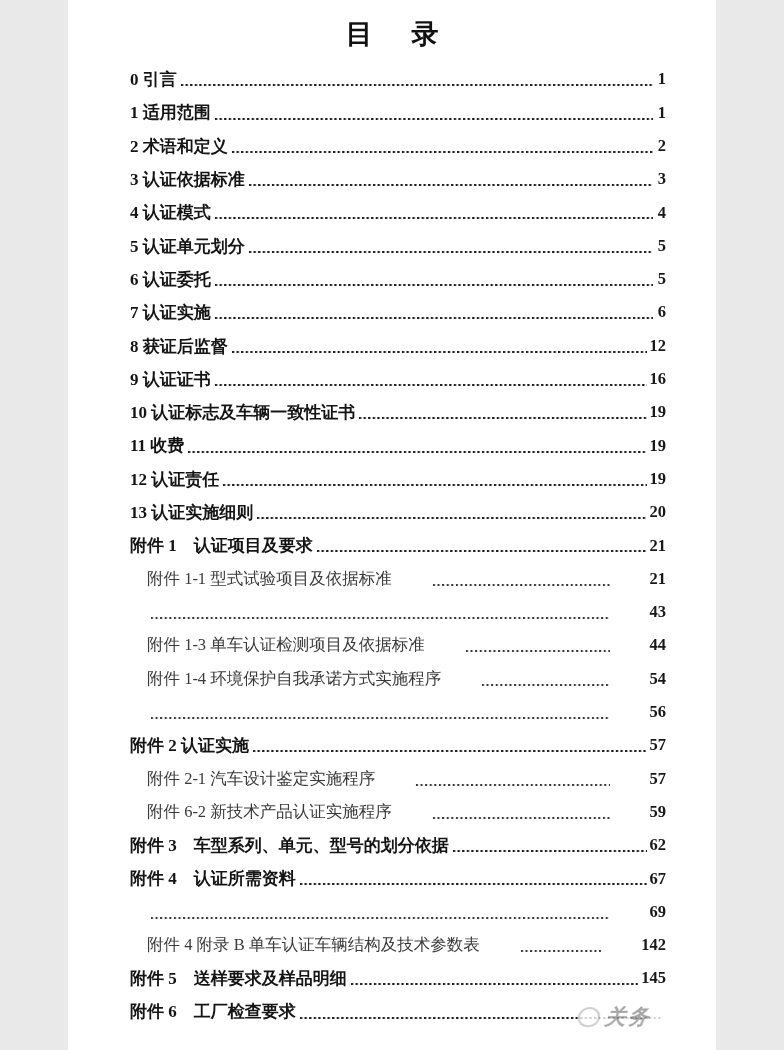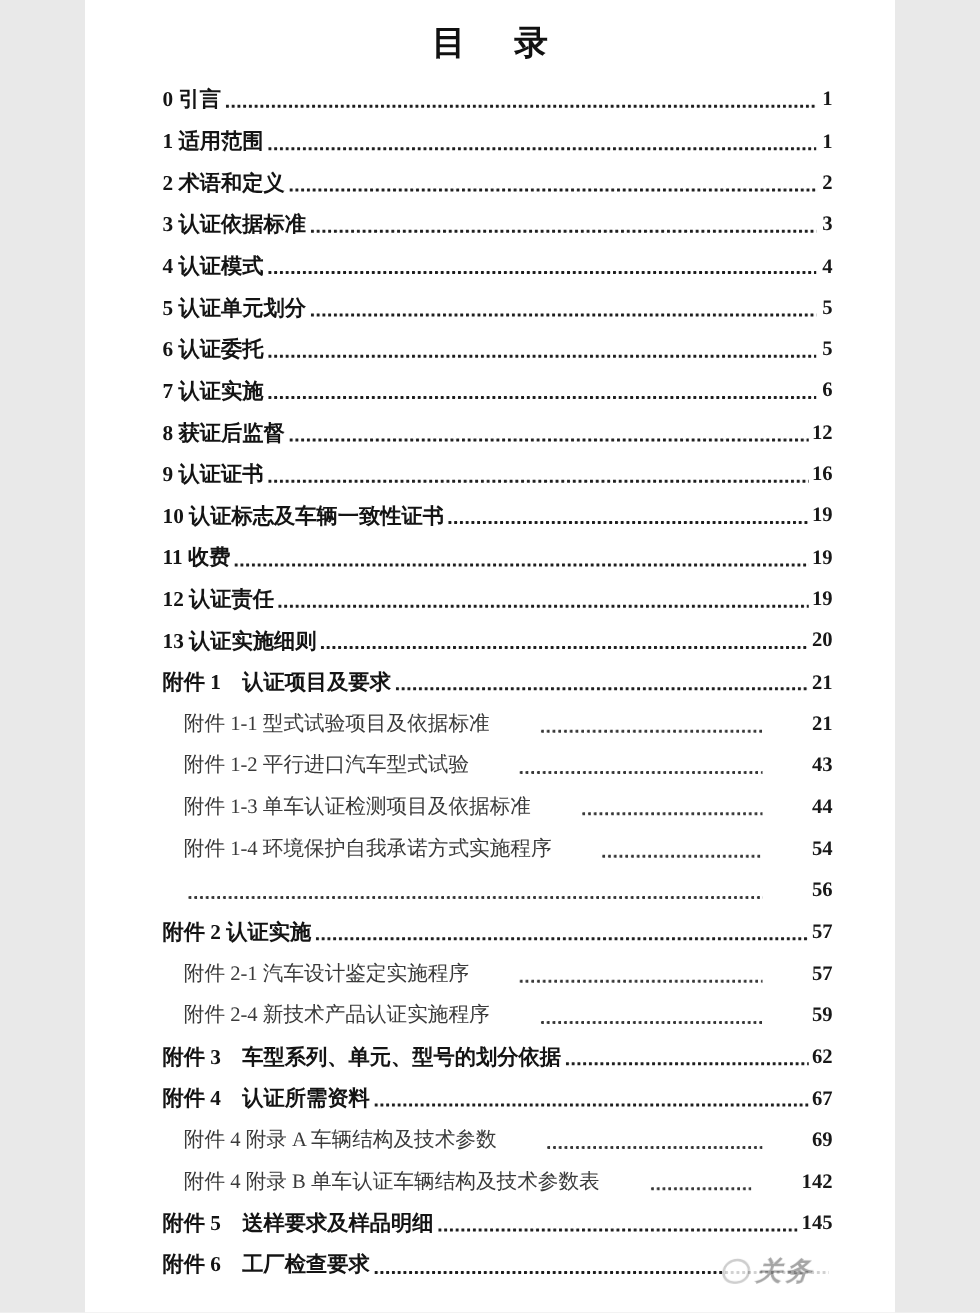--- a/index.html
+++ b/index.html
@@ -206,21 +206,20 @@
     <span class="pagenum">21</span>
   </div>
 
   <div class="row sub">
     <span class="label">附件 1-1 型式试验项目及依据标准</span>
     <span class="leader"></span>
     <span class="pagenum">21</span>
   </div>
 
   <div class="row sub">
-    <span class="label">附件 1-2 平行进口汽车型式试验</span>
     <span class="leader"></span>
     <span class="pagenum">43</span>
   </div>
 
   <div class="row sub">
     <span class="label">附件 1-3 单车认证检测项目及依据标准</span>
     <span class="leader"></span>
     <span class="pagenum">44</span>
   </div>
 
@@ -241,39 +240,38 @@
     <span class="pagenum">57</span>
   </div>
 
   <div class="row sub">
     <span class="label">附件 2-1 汽车设计鉴定实施程序</span>
     <span class="leader"></span>
     <span class="pagenum">57</span>
   </div>
 
   <div class="row sub">
-    <span class="label">附件 2-4 新技术产品认证实施程序</span>
+    <span class="label">附件 6-2 新技术产品认证实施程序</span>
     <span class="leader"></span>
     <span class="pagenum">59</span>
   </div>
 
   <div class="row main">
     <span class="label">附件 3　车型系列、单元、型号的划分依据</span>
     <span class="leader"></span>
     <span class="pagenum">62</span>
   </div>
 
   <div class="row main">
     <span class="label">附件 4　认证所需资料</span>
     <span class="leader"></span>
     <span class="pagenum">67</span>
   </div>
 
   <div class="row sub">
-    <span class="label">附件 4 附录 A 车辆结构及技术参数</span>
     <span class="leader"></span>
     <span class="pagenum">69</span>
   </div>
 
   <div class="row sub">
     <span class="label">附件 4 附录 B 单车认证车辆结构及技术参数表</span>
     <span class="leader"></span>
     <span class="pagenum">142</span>
   </div>
 

